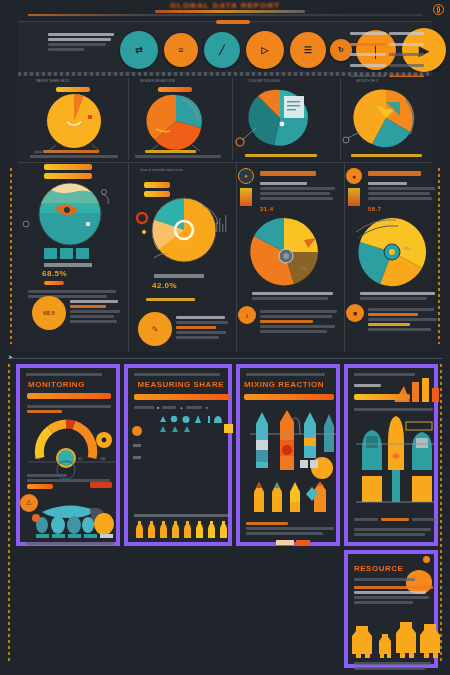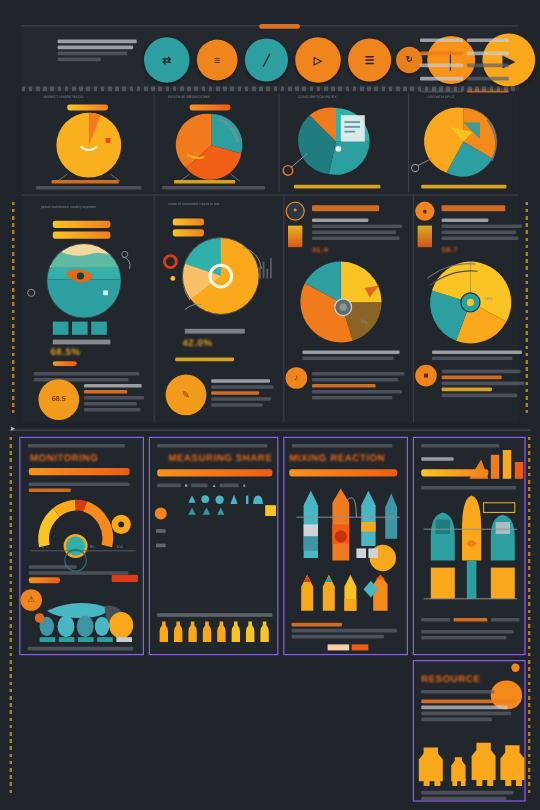--- a/index.html
+++ b/index.html
@@ -62,40 +62,48 @@
     box-shadow: 0 1px 3px rgba(0,0,0,.45);
   }
   .badge span { filter: blur(.45px); }
   .hero-strip { position:absolute; left:0; right:0; bottom:-3px; height:4px;
     background: repeating-linear-gradient(90deg,#5c6069 0 3px,#2b3037 3px 6px); opacity:.75; }
   .mini-pill { position:absolute; left:198px; top:-2px; width:34px; height:4px;
     background:#ef7a1f; border-radius:2px; opacity:.9; }
 
   
   .panel { position:absolute; background:#22262d; }
-  .panel.bordered { border:1px solid #8b5cf6; }
+  .panel.bordered { border:4px solid #8b5cf6; }
   .pv-sep { position:absolute; width:1px; background:#3a3f48; }
   .ph-sep { position:absolute; height:1px; background:#3a3f48; }
   .chipbar { position:absolute; border-radius:2px; }
 
   
   .gbar-orange { background:linear-gradient(90deg,#f7931e,#ef5c15); border-radius:2px; }
   .gbar-amber  { background:linear-gradient(90deg,#f9c423,#f07f1c); border-radius:2px; }
 
   .dots-v { position:absolute; width:2px;
     background: repeating-linear-gradient(180deg,#e89a20 0 3px,transparent 3px 6px); opacity:.75; }
 
   svg { display:block; overflow:visible; }
   .fnt-s { font-size:3.2px; fill:#8b8f98; filter:blur(.3px); }
 </style>
 </head>
 <body>
 
 <div class="poster">
 
+  <div class="masthead">
+    <div class="mast-title">GLOBAL DATA REPORT</div>
+    <div class="mast-sub"></div>
+    <div class="mast-rule"></div>
+    <div style="position:absolute;right:6px;top:4px;width:11px;height:11px;border-radius:50%;border:1.5px solid #f0851d;">
+      <div style="position:absolute;left:3px;top:1px;width:3px;height:7px;border-radius:50%;border:1px solid #f0851d;"></div>
+    </div>
+  </div>
 
   <div class="hero">
     <div class="mini-pill"></div>
 
     <div class="hero-left">
       <span class="tx w" style="width:100%"></span>
       <span class="tx w" style="width:96%"></span>
       <span class="tx dim" style="width:88%"></span>
       <span class="tx dim" style="width:54%"></span>
     </div>
@@ -234,21 +242,21 @@
   <div class="panel" style="left:18px; top:162px; width:414px; height:190px;">
     <div class="pv-sep" style="left:110px; top:0; height:190px;"></div>
     <div class="pv-sep" style="left:218px; top:0; height:190px;"></div>
     <div class="pv-sep" style="left:326px; top:0; height:190px;"></div>
     <div class="ph-sep" style="left:0; top:0; width:414px;"></div>
   </div>
 
   <div class="dots-v" style="left:10px; top:168px; height:176px;"></div>
   <div class="dots-v" style="left:438px; top:168px; height:176px;"></div>
 
-  <div style="position:absolute; left:24px; top:168px; width:100px; height:186px;">
+  <div style="position:absolute; left:24px; top:148px; width:100px; height:186px;">
     <div class="tiny" style="margin:2px 0 0 10px;">global distribution model projection</div>
     <div class="chipbar gbar-amber" style="position:absolute;left:20px;top:16px;width:48px;height:6px;"></div>
     <div class="chipbar gbar-amber" style="position:absolute;left:20px;top:25px;width:48px;height:6px;"></div>
     <svg width="100" height="64" viewBox="0 0 100 64" style="position:absolute;left:0;top:34px;">
       <defs>
         <clipPath id="sphclip">
             <circle cx="46" cy="32" r="31"></circle>
           </clipPath>
       </defs>
       <g clip-path="url(#sphclip)">

